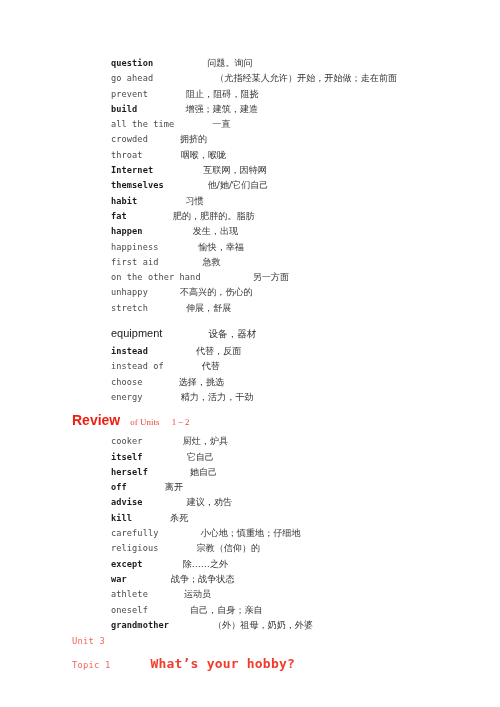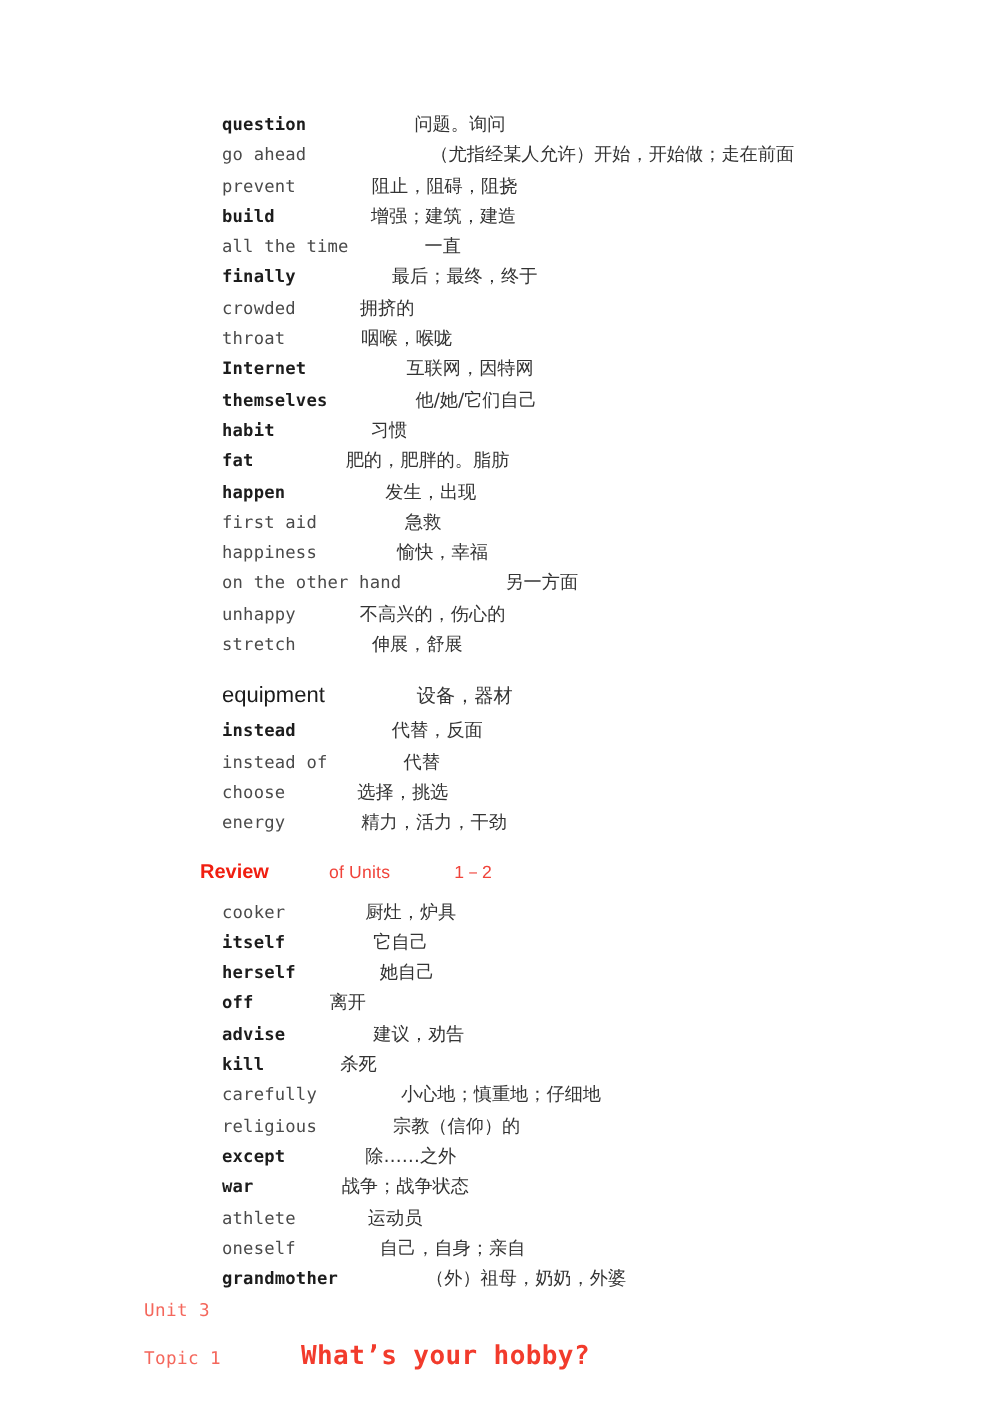--- a/index.html
+++ b/index.html
@@ -89,31 +89,29 @@
     height: 16px;
     line-height: 16px;
     font-size: 9px;
   }
   .heading-row.spaced-top { margin-top: 7px; }
   .heading-row.spaced-bottom { margin-bottom: 6px; }
 
   .hd-red-strong {
     font-family: "Liberation Sans", sans-serif;
     font-weight: bold;
-    font-size: 10px;
+    font-size: 14px;
     color: #f01e10;
     letter-spacing: 0;
-    margin-left: 28px;
   }
   .hd-red-mono {
-    font-family: Liberation Sans, sans-serif;
+    font-family: Liberation Serif, serif;
     font-size: 8.8px;
     color: #f0433a;
     letter-spacing: 0.1px;
-    margin-left: 20px;
   }
   .hd-red-light {
     font-family: "DejaVu Sans Mono", monospace;
     font-size: 8.8px;
     color: #f4675c;
     letter-spacing: 0.2px;
   }
   .hd-red-bold-mono {
     font-family: "DejaVu Sans Mono", monospace;
     font-weight: bold;
@@ -128,30 +126,29 @@
 <body>
 
 <div id="page">
 
   <ul class="vocab-list" id="list1">
       <li class="vocab-row"><span class="term bold">question</span><span class="sp" style="width: 54px;"></span><span class="gloss">问题。询问</span></li>
       <li class="vocab-row"><span class="term">go ahead</span><span class="sp" style="width: 62px;"></span><span class="gloss">（尤指经某人允许）开始，开始做；走在前面</span></li>
       <li class="vocab-row"><span class="term">prevent</span><span class="sp" style="width: 38px;"></span><span class="gloss">阻止，阻碍，阻挠</span></li>
       <li class="vocab-row"><span class="term bold">build</span><span class="sp" style="width: 48px;"></span><span class="gloss">增强；建筑，建造</span></li>
       <li class="vocab-row"><span class="term">all the time</span><span class="sp" style="width: 38px;"></span><span class="gloss">一直</span></li>
-      <li class="vocab-row"><span class="term bold">finally</span><span class="sp" style="width: 48px;"></span><span class="gloss">最后；最终，终于</span></li>
       <li class="vocab-row"><span class="term">crowded</span><span class="sp" style="width: 32px;"></span><span class="gloss">拥挤的</span></li>
       <li class="vocab-row"><span class="term">throat</span><span class="sp" style="width: 38px;"></span><span class="gloss">咽喉，喉咙</span></li>
       <li class="vocab-row"><span class="term bold">Internet</span><span class="sp" style="width: 50px;"></span><span class="gloss">互联网，因特网</span></li>
       <li class="vocab-row"><span class="term bold">themselves</span><span class="sp" style="width: 44px;"></span><span class="gloss">他/她/它们自己</span></li>
       <li class="vocab-row"><span class="term bold">habit</span><span class="sp" style="width: 48px;"></span><span class="gloss">习惯</span></li>
       <li class="vocab-row"><span class="term bold">fat</span><span class="sp" style="width: 46px;"></span><span class="gloss">肥的，肥胖的。脂肪</span></li>
       <li class="vocab-row"><span class="term bold">happen</span><span class="sp" style="width: 50px;"></span><span class="gloss">发生，出现</span></li>
+      <li class="vocab-row"><span class="term">happiness</span><span class="sp" style="width: 40px;"></span><span class="gloss">愉快，幸福</span></li>
       <li class="vocab-row"><span class="term">first aid</span><span class="sp" style="width: 44px;"></span><span class="gloss">急救</span></li>
-      <li class="vocab-row"><span class="term">happiness</span><span class="sp" style="width: 40px;"></span><span class="gloss">愉快，幸福</span></li>
       <li class="vocab-row"><span class="term">on the other hand</span><span class="sp" style="width: 52px;"></span><span class="gloss">另一方面</span></li>
       <li class="vocab-row"><span class="term">unhappy</span><span class="sp" style="width: 32px;"></span><span class="gloss">不高兴的，伤心的</span></li>
       <li class="vocab-row"><span class="term">stretch</span><span class="sp" style="width: 38px;"></span><span class="gloss">伸展，舒展</span></li>
     </ul>
 
   <div class="vocab-row row-equipment">
     <span class="term">equipment</span><span class="sp" id="eq-gap" style="width: 46px;"></span><span class="gloss">设备，器材</span>
   </div>
 
   <ul class="vocab-list" id="list2">

